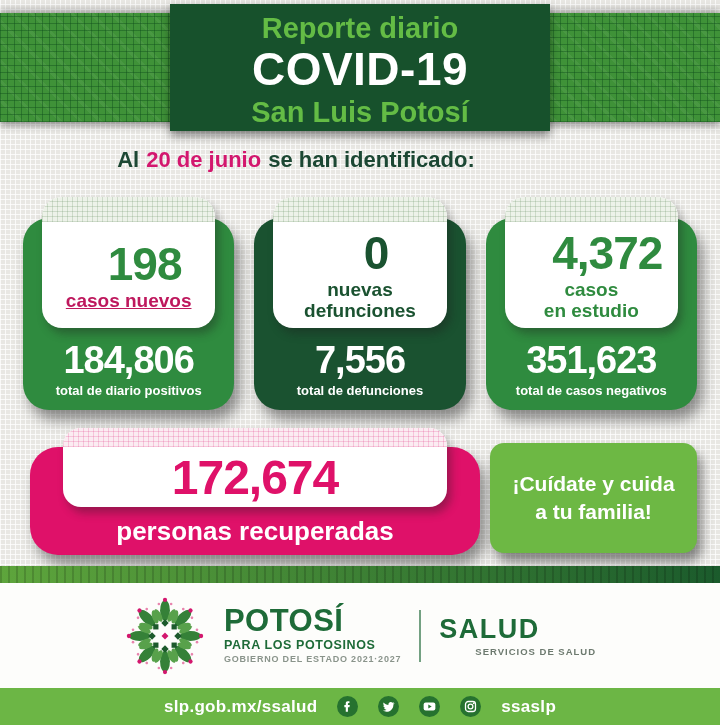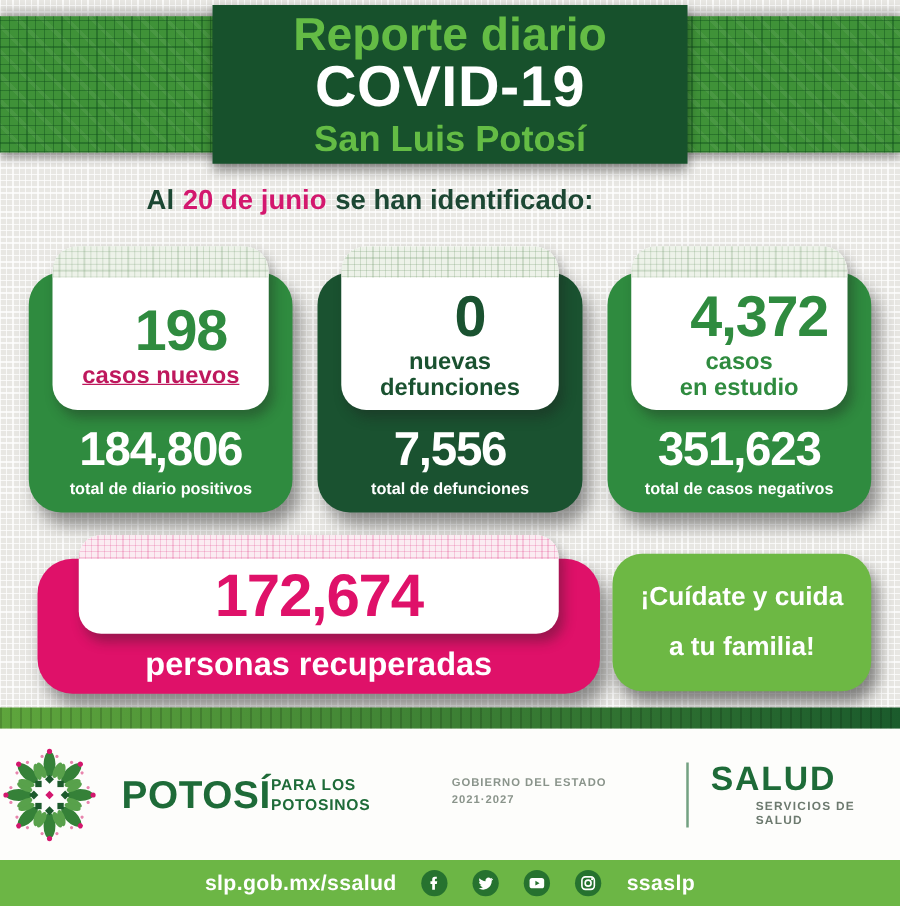--- a/index.html
+++ b/index.html
@@ -19,21 +19,21 @@
       repeating-linear-gradient(0deg, rgba(16,80,28,.45) 0 1px, transparent 1px 7px),
       repeating-linear-gradient(45deg, rgba(255,255,255,.05) 0 3px, transparent 3px 14px),
       #3f9238;
     box-shadow:0 4px 7px rgba(0,0,0,.35), 0 -4px 7px rgba(0,0,0,.25);
   }
   .title-box{
     position:absolute;left:170px;top:4px;width:380px;height:127px;
     background:#17512c;box-shadow:0 5px 9px rgba(0,0,0,.45);
     text-align:center;box-sizing:border-box;padding-top:7px;
   }
-  .title-box .t1{font-size:37px;font-weight:bold;color:#64bc45;line-height:34px;}
+  .title-box .t1{font-size:29px;font-weight:bold;color:#64bc45;line-height:34px;}
   .title-box .t2{font-size:46px;font-weight:bold;color:#ffffff;line-height:49px;letter-spacing:.5px;}
   .title-box .t3{font-size:29px;font-weight:bold;color:#64bc45;line-height:36px;}
   
   .subtitle{
     position:absolute;left:0;top:147px;width:592px;
     display:flex;justify-content:center;gap:7px;
     font-size:22px;font-weight:bold;color:#1c4733;
   }
   .subtitle .pink{color:#d3176e;}
   
@@ -86,37 +86,37 @@
       #fbecf2;
   }
   .recovered .rec-value{flex:1;display:flex;justify-content:center;align-items:center;
     font-size:48px;font-weight:bold;color:#df1169;letter-spacing:-1px;}
   .recovered .rec-label{
     position:absolute;left:0;right:0;top:79px;bottom:0;
     display:flex;justify-content:center;align-items:center;
     font-size:26px;font-weight:bold;color:#ffffff;
   }
   .message-card{
-    position:absolute;left:490px;top:443px;width:207px;height:110px;border-radius:24px;
+    position:absolute;left:490px;top:443px;width:207px;height:110px;border-radius:14px;
     background:#6db844;box-shadow:5px 9px 12px rgba(40,40,40,.55);
     display:flex;justify-content:center;align-items:center;text-align:center;
-    font-size:21px;font-weight:bold;color:#ffffff;line-height:40px;white-space:pre-line;
+    font-size:21px;font-weight:bold;color:#ffffff;line-height:28px;white-space:pre-line;
   }
   
   .divider-strip{
     position:absolute;left:0;top:566px;width:720px;height:17px;
     background:
       repeating-linear-gradient(90deg, rgba(0,0,0,.15) 0 2px, transparent 2px 8px),
       linear-gradient(90deg,#5ea53c,#1b5b2c);
   }
   .footer{
     position:absolute;left:0;top:583px;width:720px;height:105px;background:#fdfdfb;
     display:flex;justify-content:center;align-items:center;gap:18px;
   }
-  .brand-block{display:flex;flex-direction:row;}
+  .brand-block{display:flex;flex-direction:column;}
   .brand-name{font-size:31px;font-weight:bold;color:#1e6b38;line-height:32px;letter-spacing:.5px;}
   .brand-tagline{font-size:12.5px;font-weight:bold;color:#1e6b38;letter-spacing:.6px;line-height:16px;}
   .brand-subline{font-size:9px;font-weight:bold;color:#8a948b;letter-spacing:.8px;line-height:13px;}
   .v-divider{width:2px;height:52px;background:#2a7040;opacity:.65;}
   .org-block{display:flex;flex-direction:column;gap:3px;}
   .org-name{font-size:27px;font-weight:bold;color:#1e6b38;line-height:28px;letter-spacing:1.5px;}
   .org-subline{font-size:9.5px;font-weight:bold;color:#6d7a6f;letter-spacing:1px;margin-left:36px;}
   
   .bottom-bar{
     position:absolute;left:0;top:688px;width:720px;height:37px;background:#6cb645;

